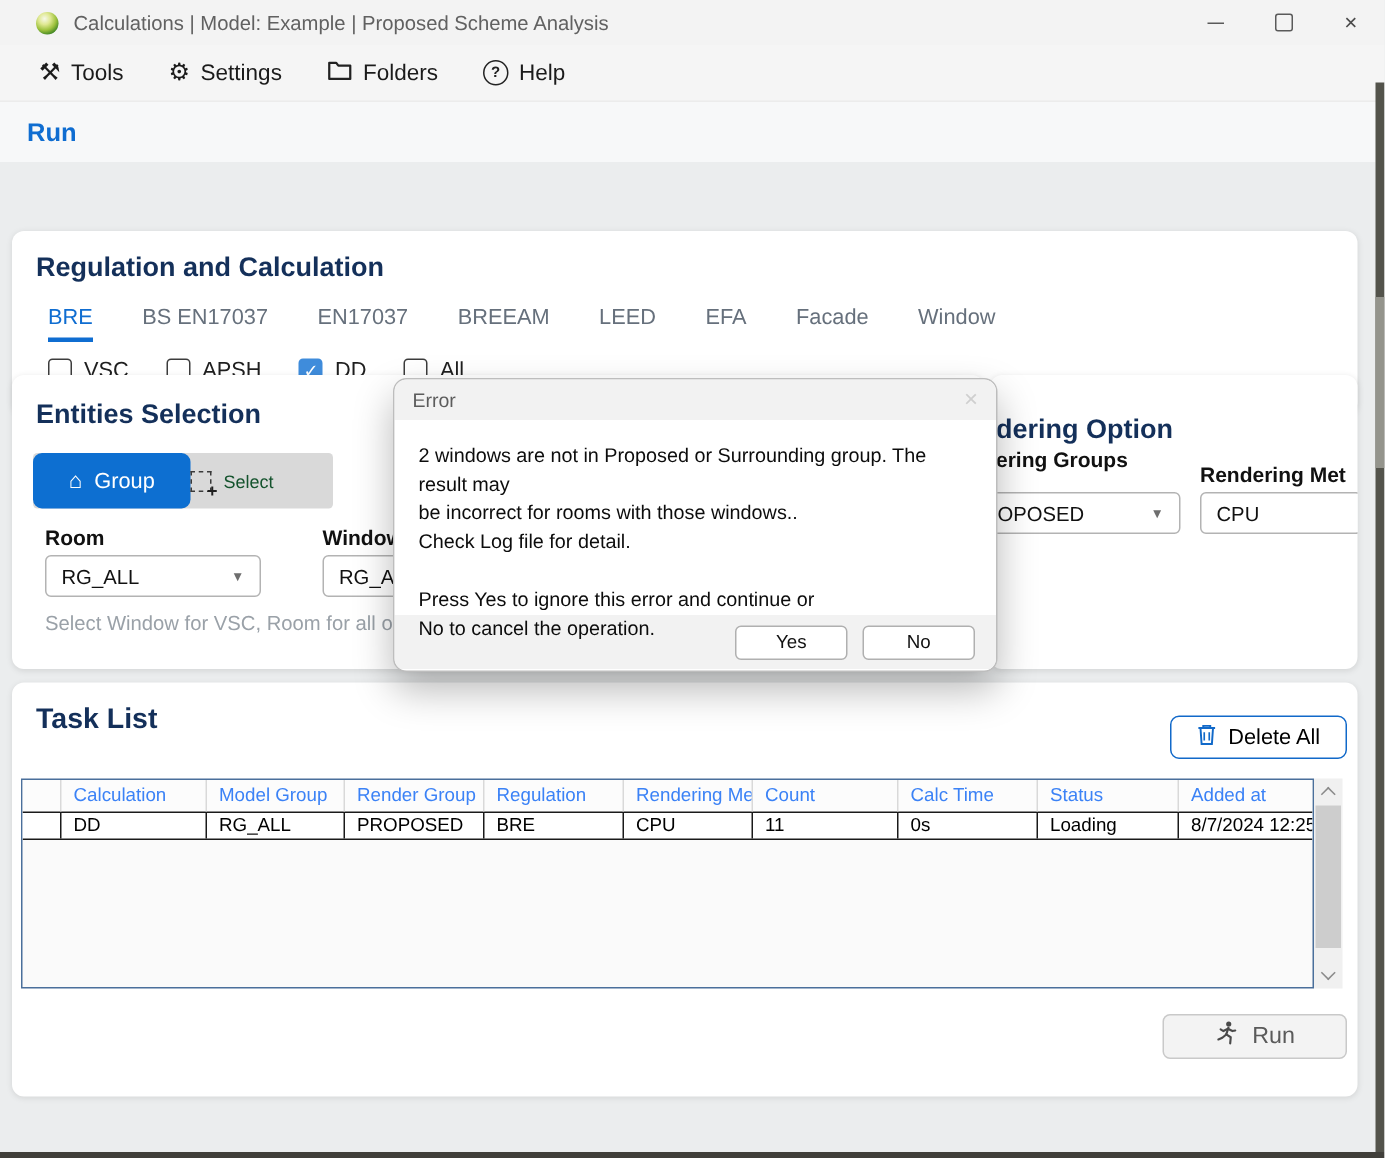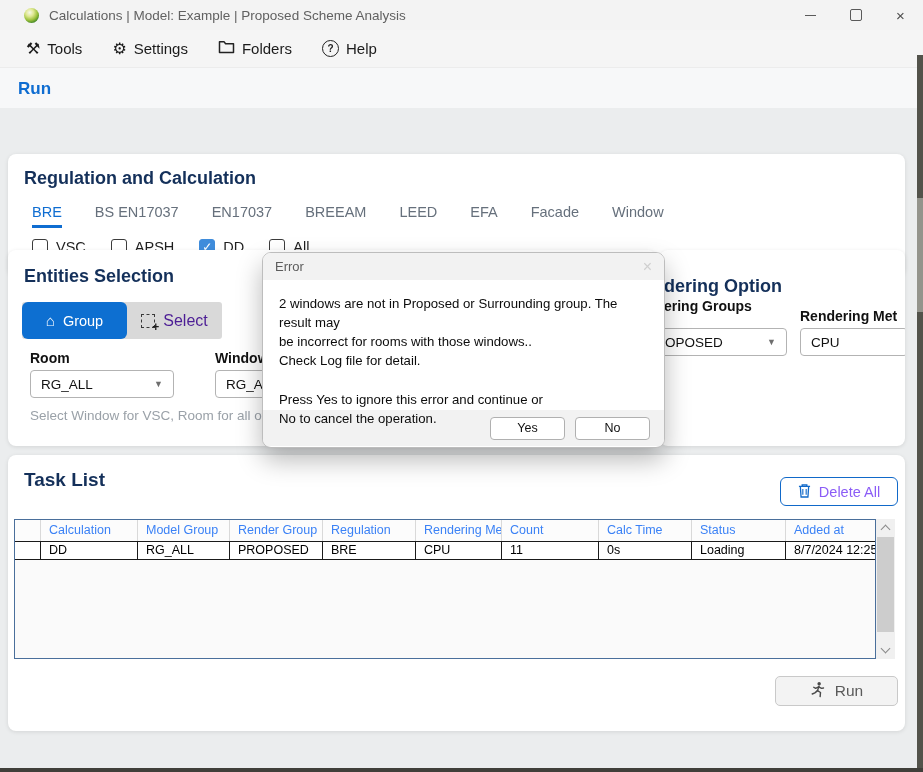--- a/index.html
+++ b/index.html
@@ -41,21 +41,21 @@
   .cb-row{display:flex;gap:25px;padding-left:24px;margin-top:11px;align-items:center;}
   .cb-item{display:flex;align-items:center;gap:8px;font-size:14.5px;color:#1f1f1f;}
   .cb{width:16px;height:16px;border:1.6px solid #3c3c3c;border-radius:3px;background:#fff;box-sizing:border-box;
     display:flex;align-items:center;justify-content:center;}
   .cb.checked{background:#3f8cdb;border-color:#3f8cdb;color:#fff;font-size:12px;}
   
   #card-ent{left:8px;top:250px;width:648px;height:196px;}
   #card-ent .sec-title{padding:16px 0 0 16px;}
   .segmented{position:absolute;left:14px;top:52px;width:200px;height:37px;background:#d9d9d9;border-radius:3px;display:flex;}
   .seg-group{width:105px;height:37px;background:#0d6fd1;border-radius:6px;color:#fff;display:flex;align-items:center;justify-content:center;gap:8px;font-size:14.5px;}
-  .seg-select{flex:1;display:flex;align-items:center;justify-content:center;gap:8px;font-size:16px;color:#4c1d95;}
+  .seg-select{flex:1;display:flex;align-items:center;gap:8px;font-size:12px;color:#14532d;}
   .home-ico{font-size:15px;line-height:1;}
   .select-ico{position:relative;width:12px;height:12px;border:1.5px dashed #3a3a3a;}
   .select-ico::after{content:"+";position:absolute;right:-5px;bottom:-7px;font-size:12px;font-weight:bold;color:#1f1f1f;background:transparent;}
   .fld-label{position:absolute;font-size:14px;font-weight:bold;color:#111;}
   .dd{position:absolute;height:28px;width:144px;border:1px solid #b3b3b3;border-radius:4px;background:#fff;
     display:flex;align-items:center;padding:0 10px;box-sizing:border-box;font-size:13.5px;color:#111;}
   .dd .caret{margin-left:auto;font-size:9px;color:#6e6e6e;}
   .hint{position:absolute;left:22px;top:158px;font-size:13.5px;color:#9aa1a8;}
   
   #card-rend{left:660px;top:250px;width:245px;height:196px;overflow:hidden;}
@@ -68,21 +68,21 @@
   .dlg-close{margin-left:auto;color:#cfcfcf;font-size:16px;line-height:1;}
   .dlg-body{background:#fff;height:130px;padding:14px 14px 0 16px;font-size:13.2px;color:#0c0c0c;line-height:1.45;box-sizing:border-box;}
   .dlg-blank{height:19px;}
   .dlg-footer{height:36px;background:#f2f2f2;display:flex;justify-content:flex-end;align-items:center;gap:10px;padding-right:14px;}
   .dlg-btn{width:73px;height:21px;background:#fff;border:1px solid #b0b0b0;border-radius:4px;font-size:12.5px;color:#111;
     display:flex;align-items:center;justify-content:center;}
   
   #card-task{left:8px;top:455px;width:897px;height:276px;}
   #card-task .sec-title{padding:14px 0 0 16px;font-size:19px;}
   .delete-btn{position:absolute;right:7px;top:22px;width:118px;height:29px;background:#fff;border:1.5px solid #1169c9;border-radius:6px;
-    color:#8b5cf6;font-size:14.5px;display:flex;align-items:center;justify-content:center;gap:8px;box-sizing:border-box;}
+    color:#000000;font-size:14.5px;display:flex;align-items:center;justify-content:center;gap:8px;box-sizing:border-box;}
   .grid-wrap{position:absolute;left:6px;top:64px;width:862px;height:140px;border:1px solid #4a6f9b;background:#fafafa;box-sizing:border-box;overflow:hidden;}
   .g-head{display:flex;height:21px;background:#fcfcfc;}
   .g-hcell{font-size:12.5px;color:#3b82f6;line-height:21px;padding-left:8px;border-right:1px solid #d9d9d9;
     white-space:nowrap;overflow:hidden;box-sizing:border-box;flex-shrink:0;}
   .g-row{display:flex;height:19px;background:#fff;border-top:1px solid #1a1a1a;border-bottom:1px solid #1a1a1a;box-sizing:border-box;}
   .g-cell{font-size:12.5px;color:#000;line-height:17px;padding-left:8px;border-right:1px solid #1a1a1a;
     white-space:nowrap;overflow:hidden;box-sizing:border-box;flex-shrink:0;}
   .c0{width:26px;} .c1{width:97px;} .c2{width:92px;} .c3{width:93px;} .c4{width:93px;}
   .c5{width:86px;} .c6{width:97px;} .c7{width:93px;} .c8{width:94px;} .c9{width:89px;border-right:none;}
   .g-scroll{position:absolute;left:868px;top:64px;width:19px;height:140px;background:#f0f0f0;}

